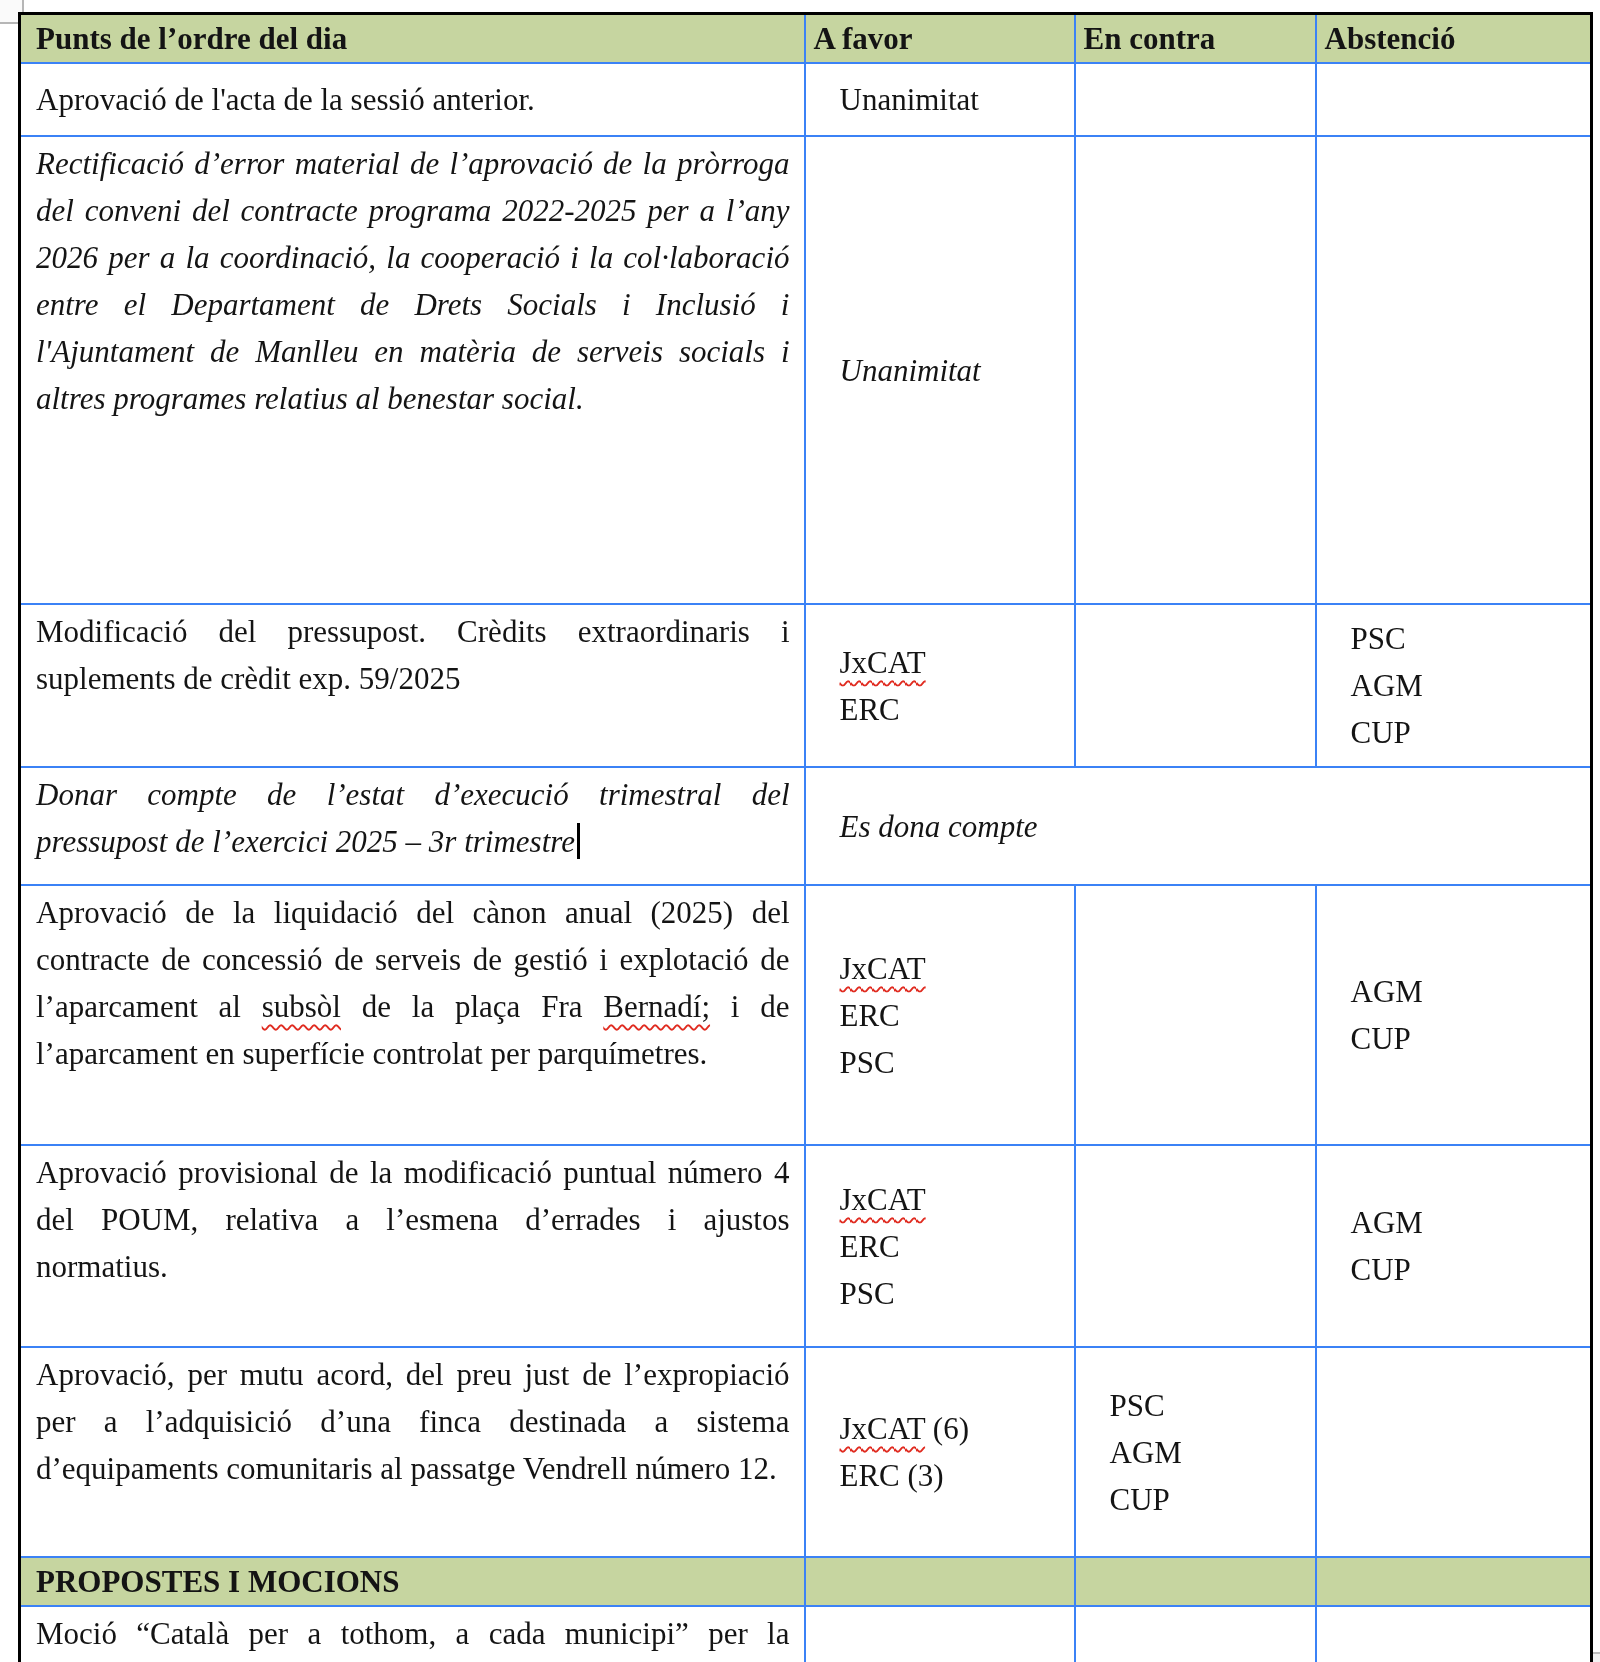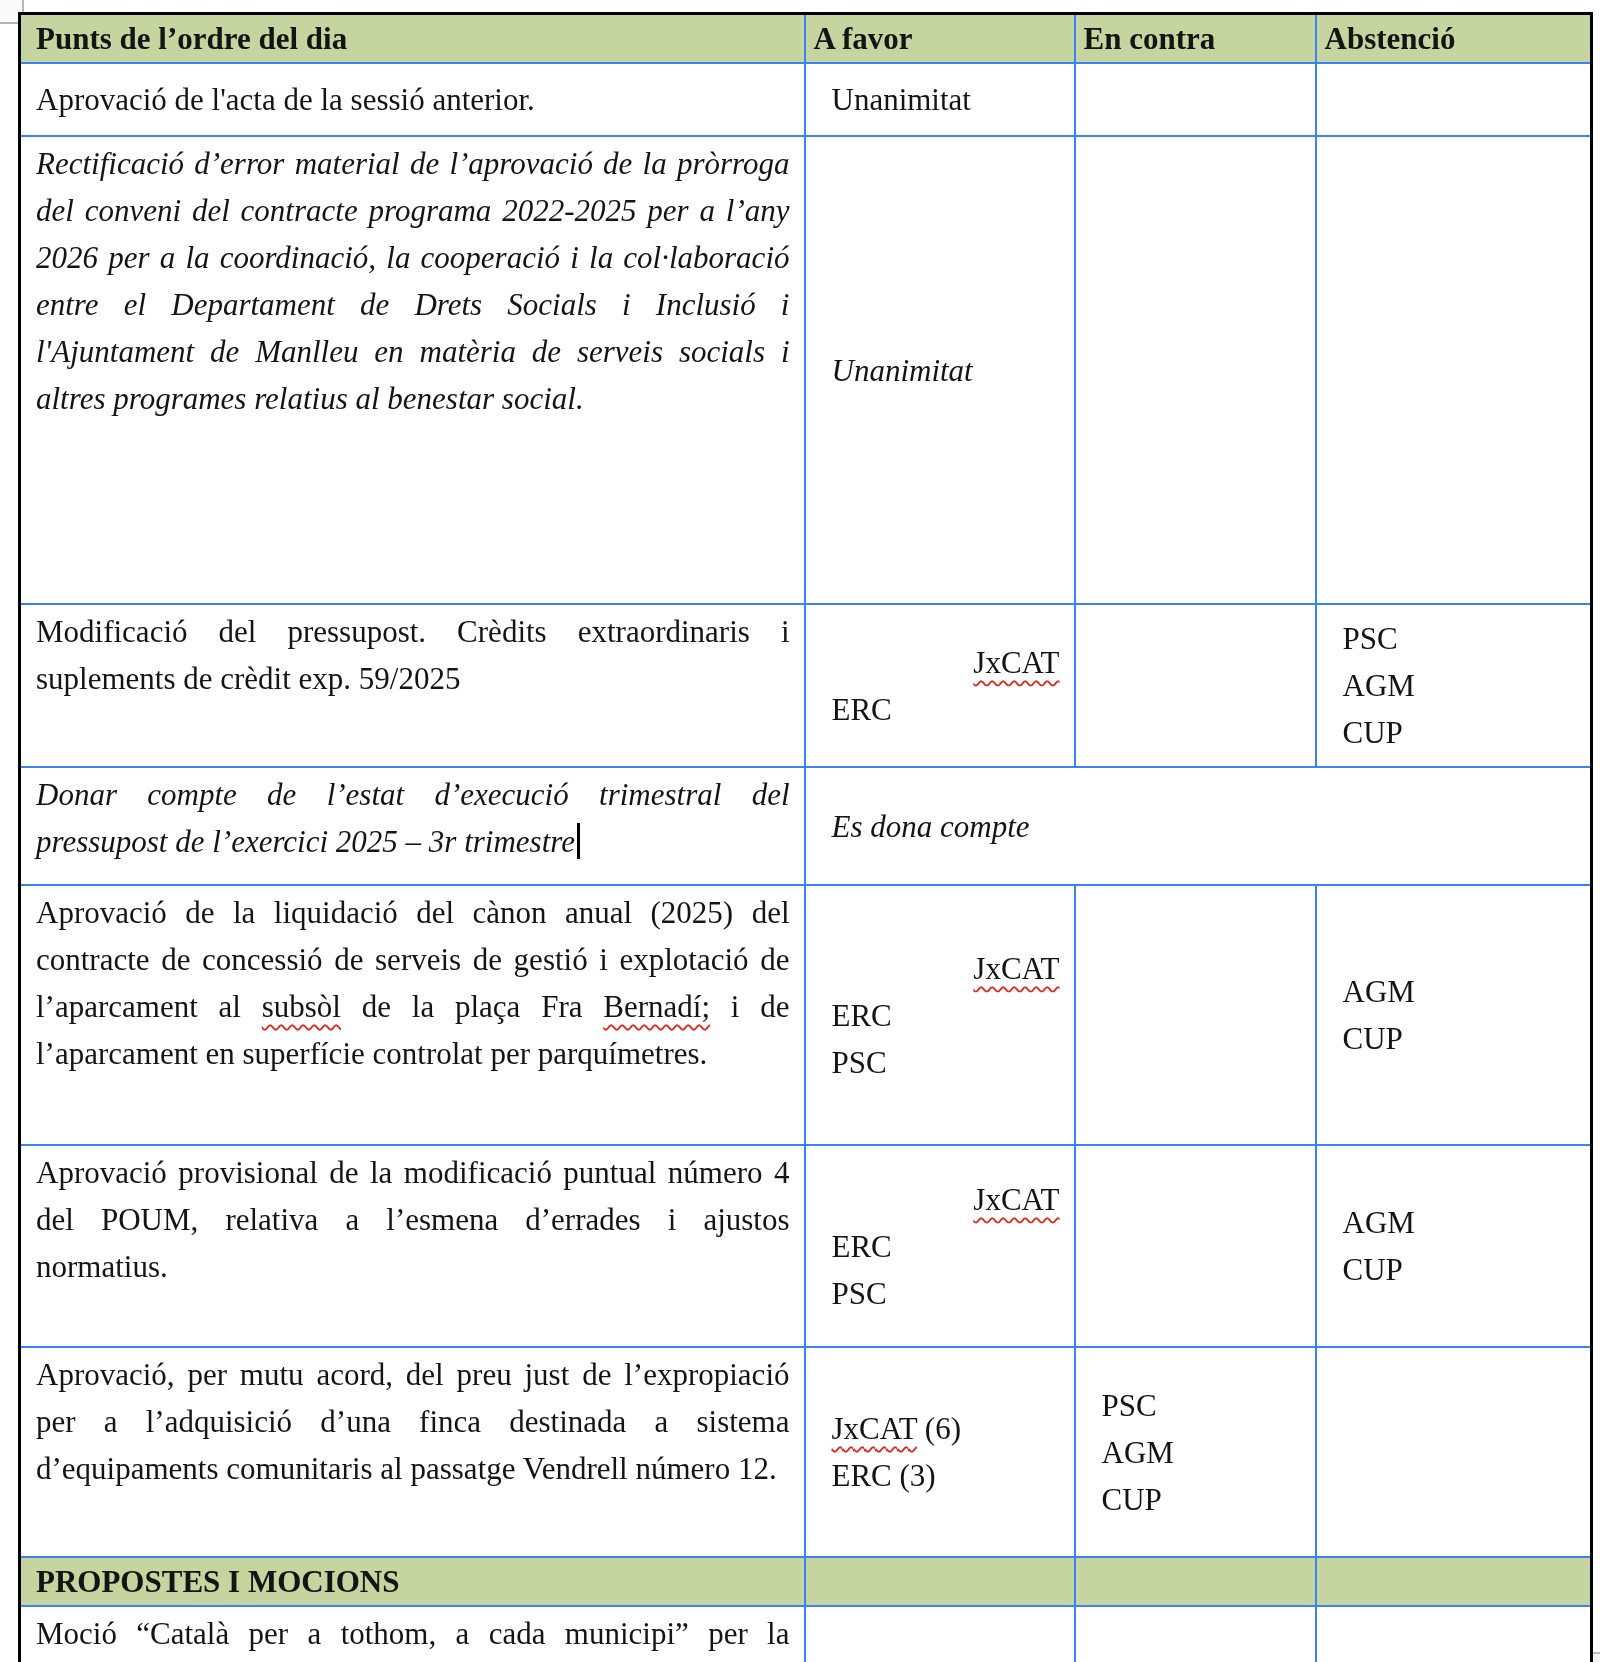--- a/index.html
+++ b/index.html
@@ -70,32 +70,31 @@
   td.greenhead {
     background: var(--head-bg, #c6d5a0);
   }
   th.votehead { padding-left: 8px; }
 
   td.punt { text-align: justify; }
   td.vmid  { vertical-align: middle; }
 
   td.vote {
     vertical-align: middle;
-    padding-left: 26px;
+    padding-left: 34px;
     text-align: left;
   }
   .vline { display: block; }
 
   .sq {
     text-decoration-line: underline;
     text-decoration-style: wavy;
     text-decoration-color: #e02b20;
     text-decoration-thickness: 2px;
     text-underline-offset: 7px;
-    text-align: right;
   }
 
   .caret {
     display: inline-block;
     width: 3px;
     height: 36px;
     background: #000;
     vertical-align: -7px;
     margin-left: 2px;
   }

